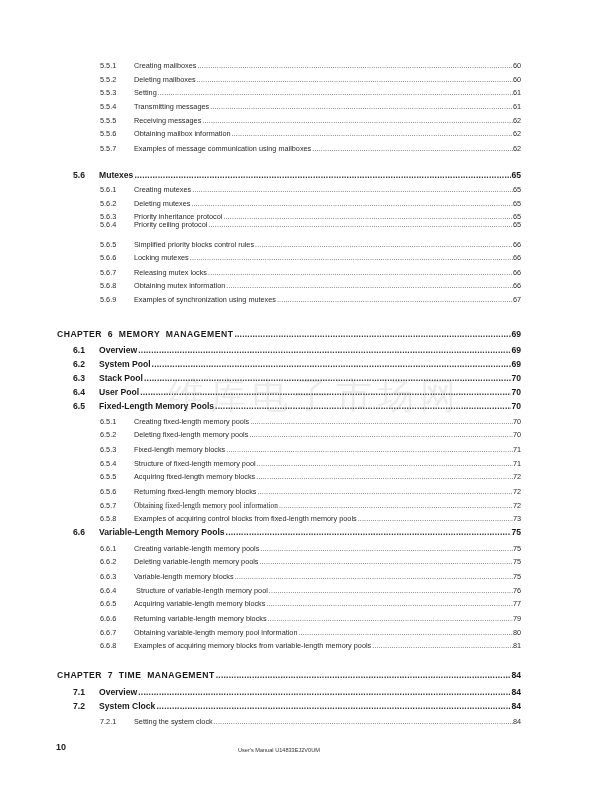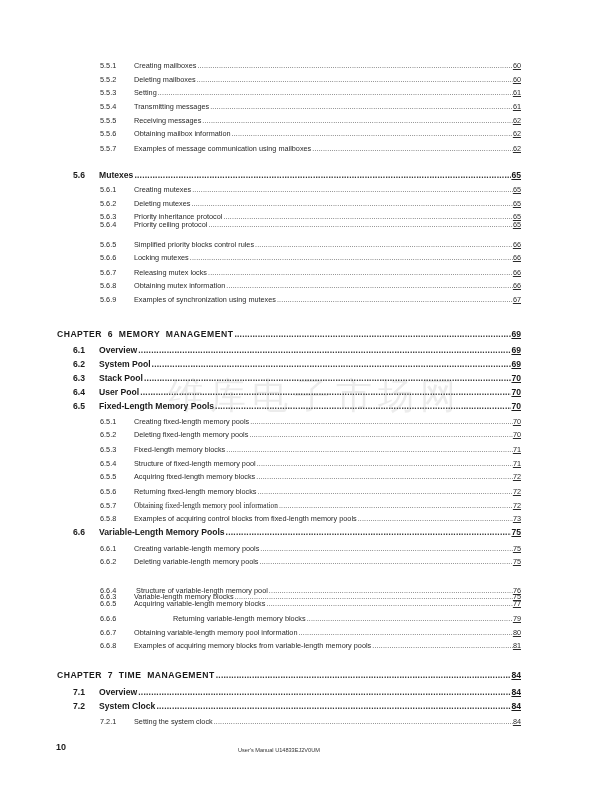--- a/index.html
+++ b/index.html
@@ -22,21 +22,21 @@
     position: absolute; display: flex; align-items: baseline; overflow: hidden;
   }
   .toc-row .title { flex: 0 0 auto; padding-right: 1px; }
   .toc-row .leader {
     flex: 1 1 auto; overflow: hidden; white-space: nowrap; color: #333;
   }
   .toc-row .leader::after {
     content: "........................................................................................................................................................................................................................................................";
     letter-spacing: 0.2px;
   }
-  .toc-row .page { flex: 0 0 auto; text-align: center; text-decoration: underline; }
+  .toc-row .page { flex: 0 0 auto; text-align: center; }
 
   
   .lvl3 { font-size: 7.3px; color: #2a2a2a; }
   .lvl3 .num { left: 100px; }
   .lvl3 .title-wrap { left: 134px; width: 387px; }
   .lvl3 .leader { font-size: 7px; }
 
   
   .lvl2 { font-size: 8.6px; font-weight: bold; }
   .lvl2 .num { left: 73px; }
@@ -324,21 +324,21 @@
       </span>
     </div>
     <div class="toc-row lvl3" style="top: 557px;">
       <span class="num">6.6.2</span>
       <span class="title-wrap">
         <span class="title" style="white-space: pre;">Deleting variable-length memory pools</span>
         <span class="leader"></span>
         <span class="page">75</span>
       </span>
     </div>
-    <div class="toc-row lvl3" style="top: 592px;">
+    <div class="toc-row lvl3" style="top: 572px;">
       <span class="num">6.6.3</span>
       <span class="title-wrap">
         <span class="title" style="white-space: pre;">Variable-length memory blocks</span>
         <span class="leader"></span>
         <span class="page">75</span>
       </span>
     </div>
     <div class="toc-row lvl3" style="top: 586px;">
       <span class="num">6.6.4</span>
       <span class="title-wrap">
@@ -351,21 +351,21 @@
       <span class="num">6.6.5</span>
       <span class="title-wrap">
         <span class="title" style="white-space: pre;">Acquiring variable-length memory blocks</span>
         <span class="leader"></span>
         <span class="page">77</span>
       </span>
     </div>
     <div class="toc-row lvl3" style="top: 614px;">
       <span class="num">6.6.6</span>
       <span class="title-wrap">
-        <span class="title" style="white-space: pre; margin-left: 39px;">Returning variable-length memory blocks</span>
+        <span class="title" style="white-space: pre;">Returning variable-length memory blocks</span>
         <span class="leader"></span>
         <span class="page">79</span>
       </span>
     </div>
     <div class="toc-row lvl3" style="top: 628px;">
       <span class="num">6.6.7</span>
       <span class="title-wrap">
         <span class="title" style="white-space: pre;">Obtaining variable-length memory pool information</span>
         <span class="leader"></span>
         <span class="page">80</span>

